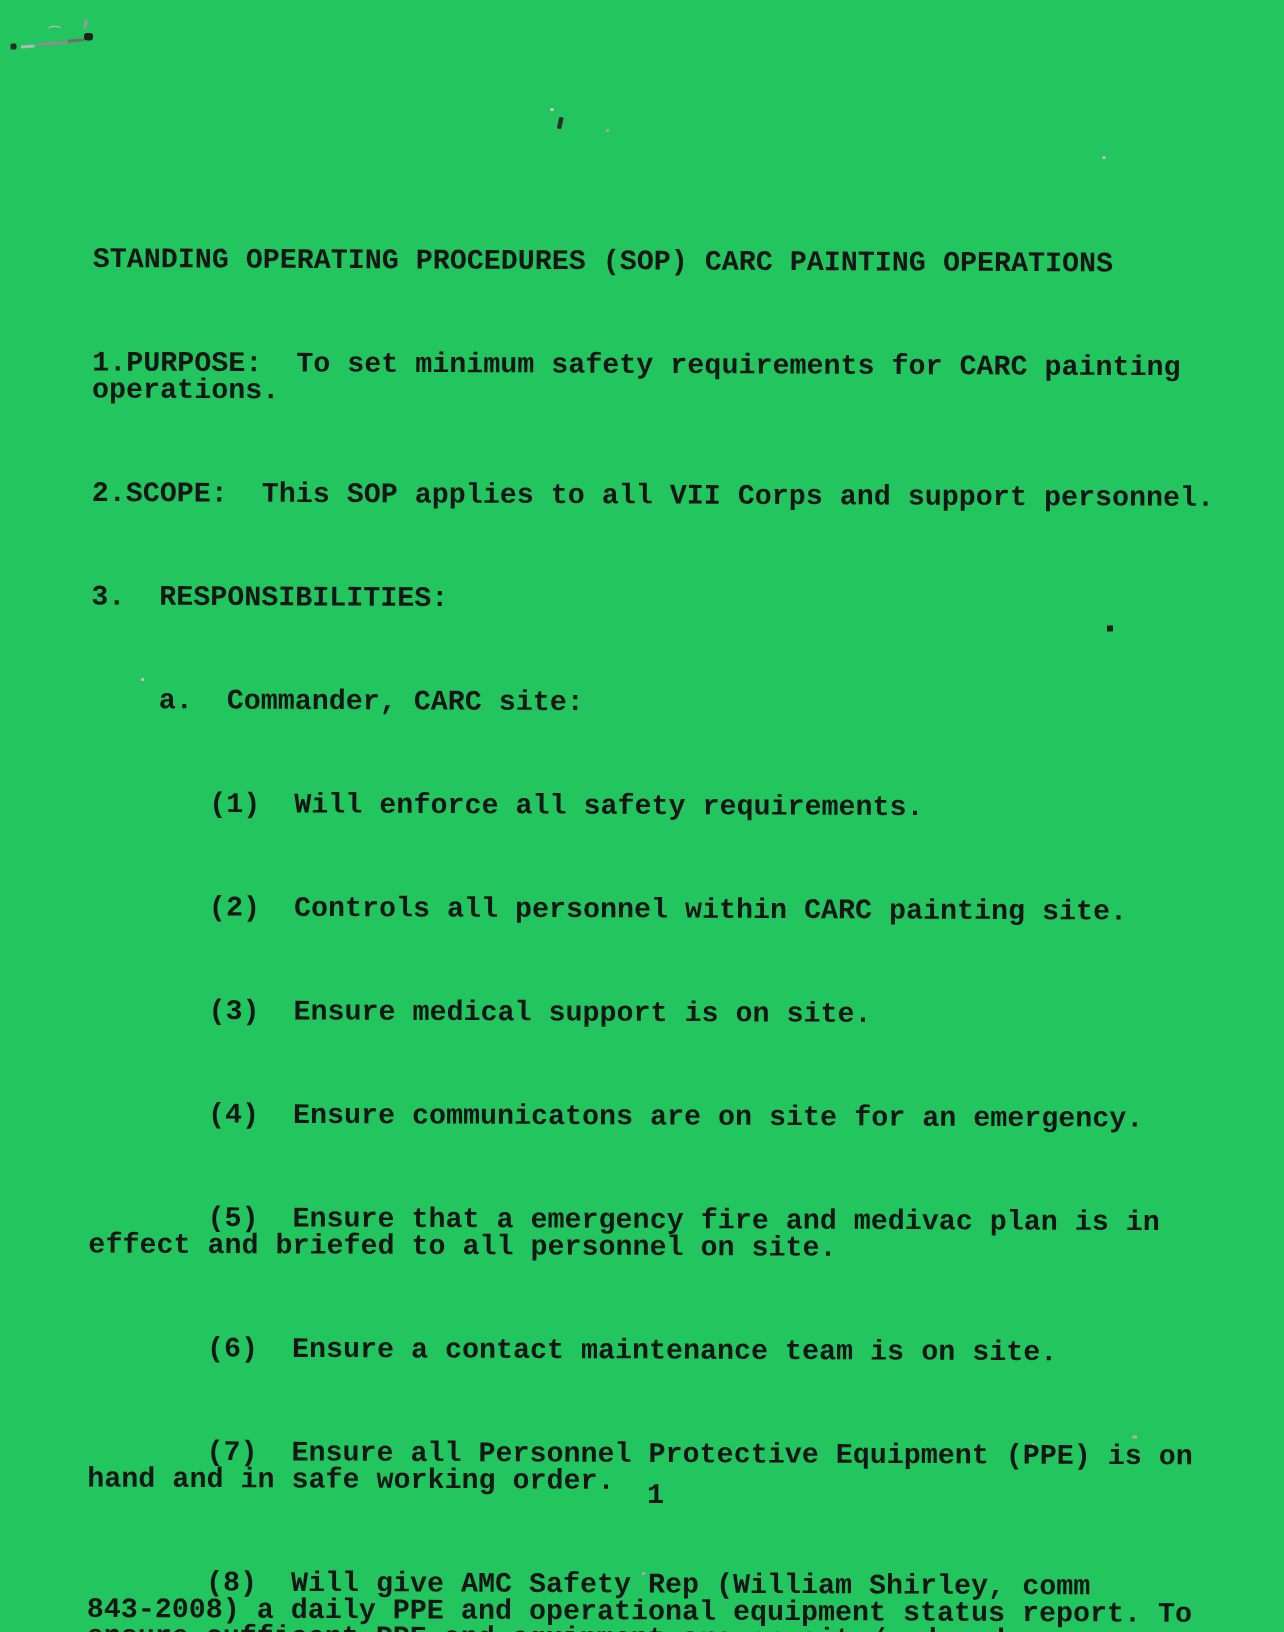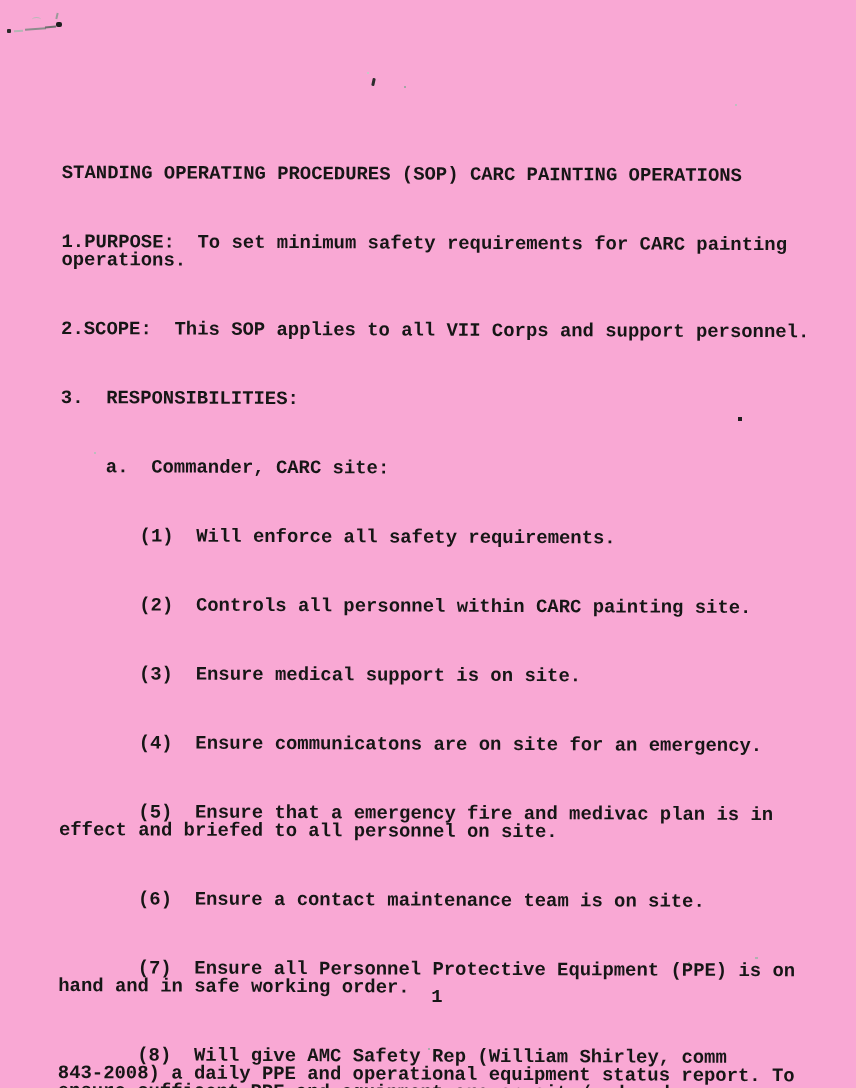--- a/index.html
+++ b/index.html
@@ -10,21 +10,21 @@
   body {
     width: 856px;
     height: 1088px;
     position: relative;
     overflow: hidden;
     font-family: "Liberation Mono", "DejaVu Sans Mono", monospace;
   }
   .scan-page {
     position: absolute;
     inset: 0;
-    background: #f9a8d4;
+    background: #22c55e;
   }
   .doc-content {
     position: absolute;
     left: 62px;
     top: 128px;
     font-family: "Liberation Mono", "DejaVu Sans Mono", monospace;
     font-size: 18.9px;
     line-height: 18px;
     font-weight: 700;
     color: #161616;

